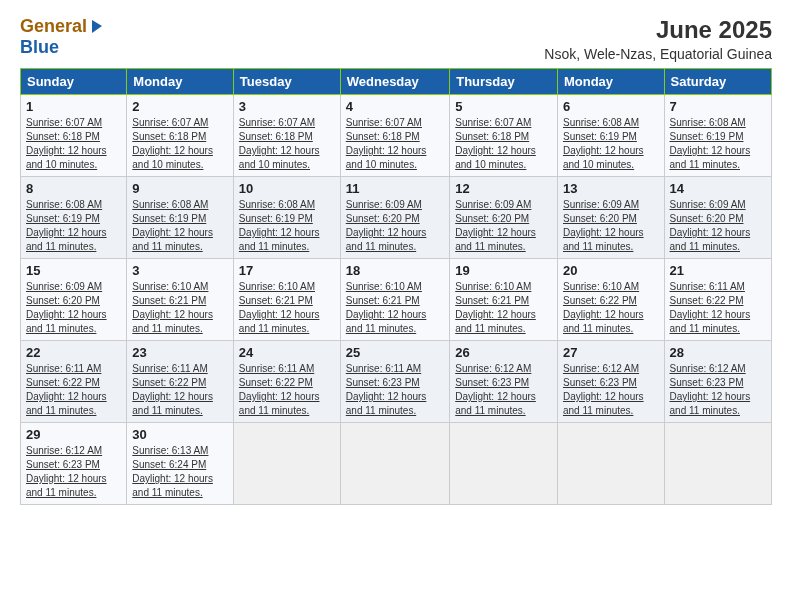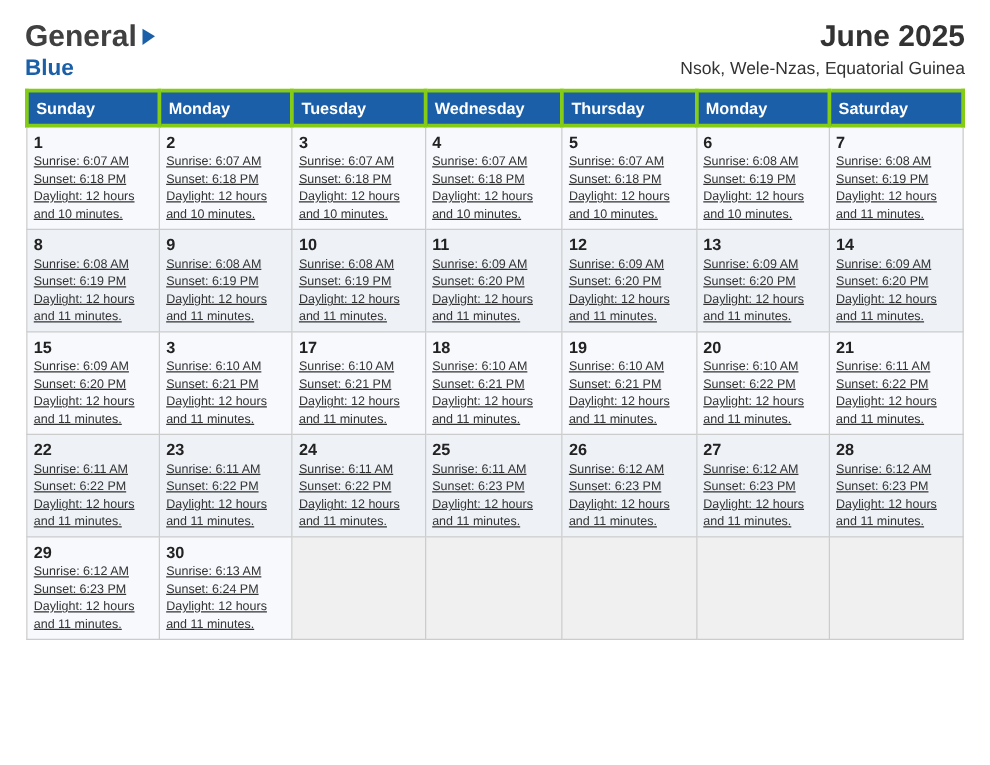--- a/index.html
+++ b/index.html
@@ -49,21 +49,21 @@
       border-collapse: collapse;
       font-size: 10.5px;
     }
     .calendar-table thead tr th {
       background-color: #1a5fa8;
       color: #fff;
       text-align: left;
       padding: 5px 6px;
       font-size: 13px;
       font-weight: bold;
-      border: 3px solid #84cc16;
+      border: 1px solid #84cc16;
     }
     .calendar-table tbody tr td {
       vertical-align: top;
       border: 1px solid #ccc;
       padding: 4px 5px;
       height: 78px;
       width: 113px;
       color: #333;
       background: #fff;
     }
@@ -93,21 +93,21 @@
       height: 68px;
     }
   </style>
 </head>
 <body>
 
 <div class="page">
   <div class="header-row">
     <div class="logo">
       <div class="logo-text">
-        <span style="font-size:24px;font-weight:bold;color:#404040;">General</span>
+        <span style="font-size:18px;font-weight:bold;color:#a16207;">General</span>
         <svg width="16" height="16" viewBox="0 0 16 16" style="margin-left:1px;vertical-align:middle;">
           <polygon points="4,14 14,7 4,1" fill="#1a5fa8"></polygon>
         </svg>
       </div>
       <div>
         <span style="font-size:18px;font-weight:bold;color:#1a5fa8;">Blue</span>
       </div>
     </div>
     <div class="title-block">
       <div class="calendar-title">June 2025</div>

